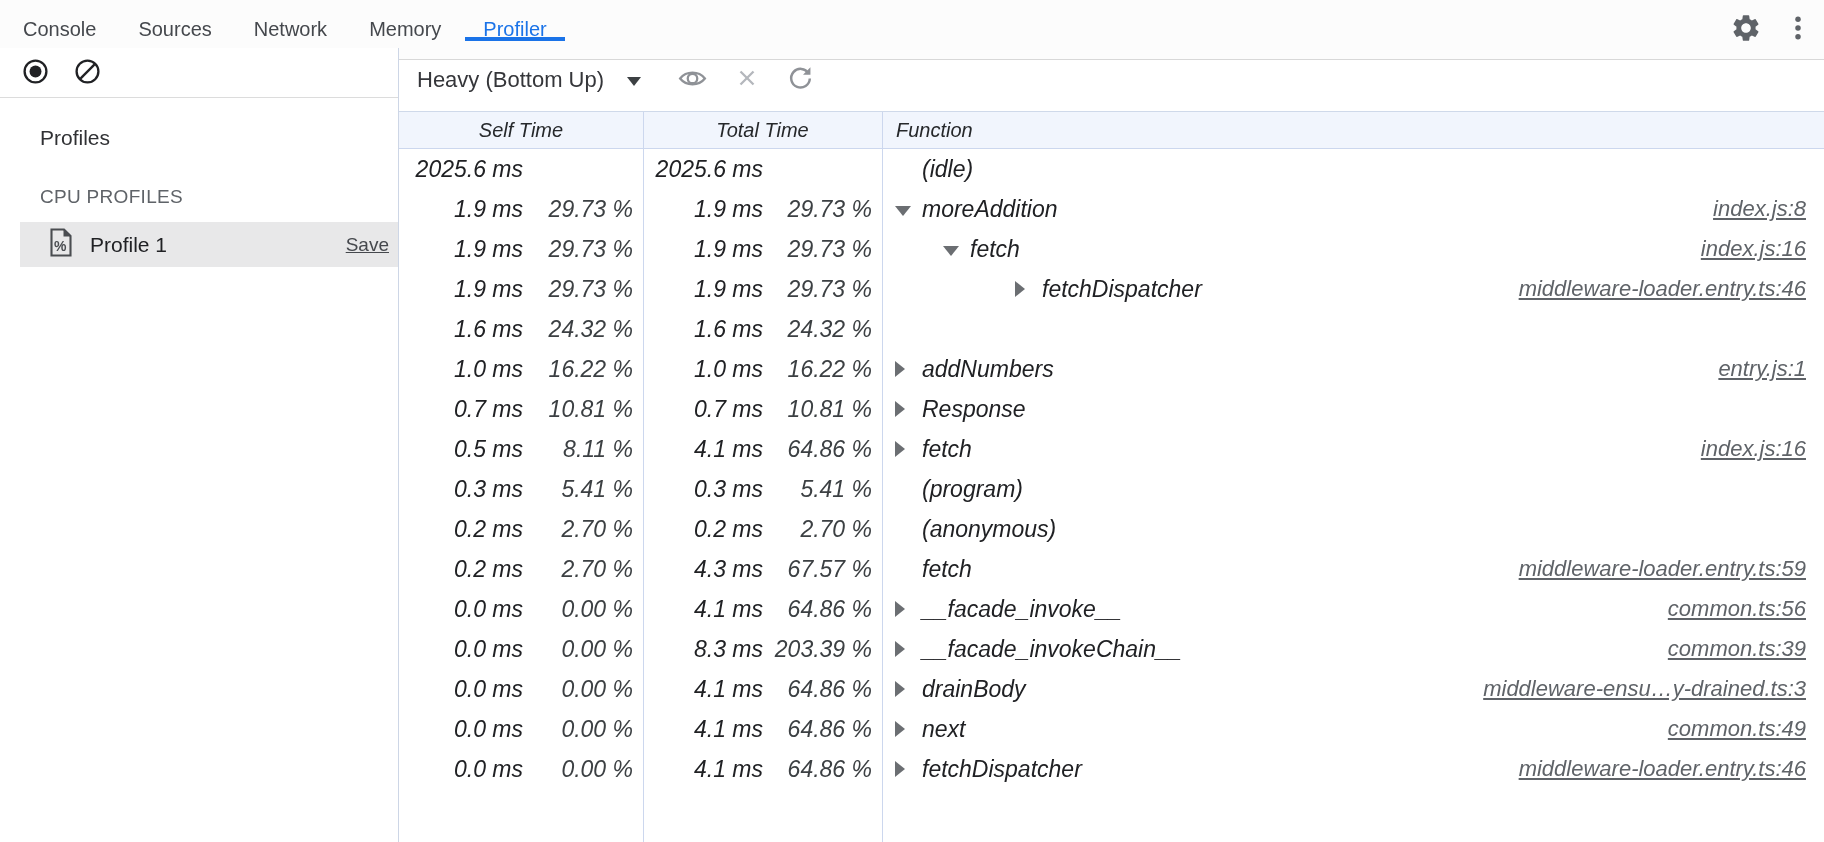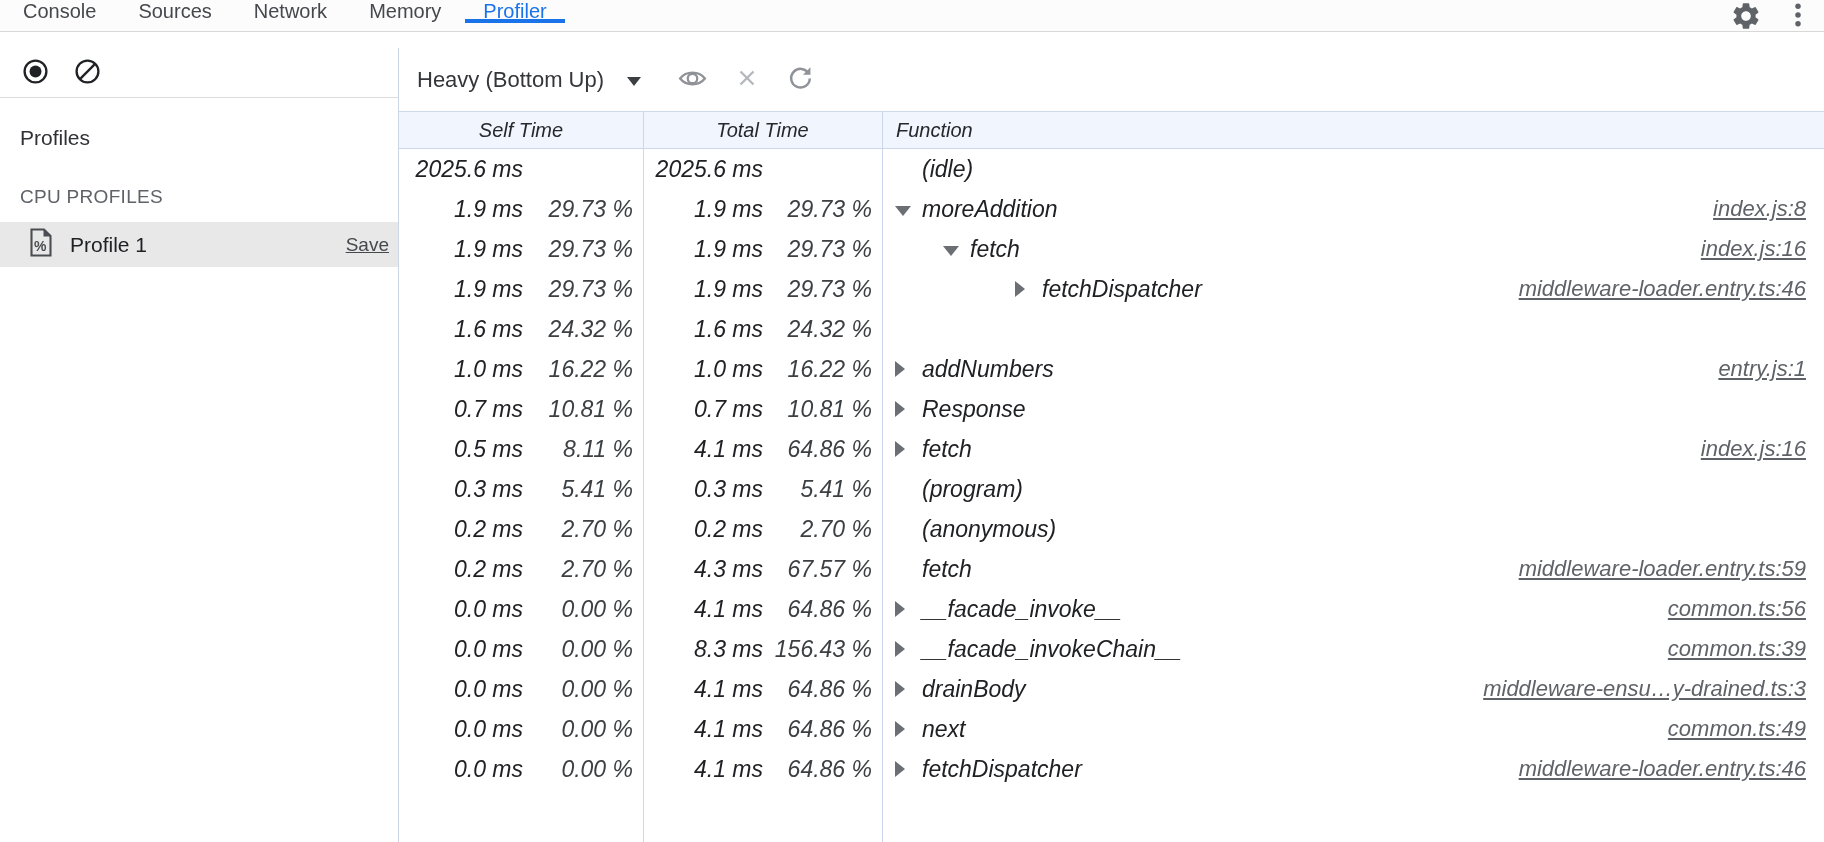--- a/index.html
+++ b/index.html
@@ -6,23 +6,23 @@
   html, body { width: 1824px; height: 842px; overflow: hidden; }
   body {
     font-family: "Liberation Sans", sans-serif;
     background: #ffffff;
     color: #202124;
     position: relative;
   }
 
   
   .tabbar {
-    height: 32px;
+    height: 60px;
     display: flex;
-    align-items: flex-start;
+    align-items: center;
     border-bottom: 1px solid #d8d8d8;
     background: #fcfcfc;
     padding-left: 2px;
   }
   .tab {
     display: flex;
     align-items: center;
     padding: 0 21px;
     font-size: 20px;
     color: #45484d;
@@ -64,21 +64,21 @@
     padding-left: 20px;
     gap: 22px;
   }
   .tool-btn {
     border: none; background: none; padding: 0;
     width: 30px; height: 30px;
     display: flex; align-items: center; justify-content: center;
     cursor: pointer;
   }
 
-  .sidebar { flex: 1; }
+  .sidebar { flex: 1; margin-left: 20px; }
   .sidebar-heading { font-size: 21px; color: #303134; margin: 28px 0 0 20px; }
   .sidebar-section  { font-size: 19px; color: #5f6368; margin: 36px 0 14px 20px; letter-spacing: .3px; }
   .profile-item {
     height: 45px;
     background: #e8e8e9;
     display: flex; align-items: center;
     padding: 0 9px 0 29px;
     cursor: pointer;
   }
   .profile-name { font-size: 21px; color: #202124; margin-left: 17px; flex: 1; }
@@ -464,21 +464,21 @@
       <a class="srclink">common.ts:56</a>
     </div>
   </div>
             <div class="row">
     <div class="cell-self">
       <span class="ms">0.0 ms</span>
       <span class="pct">0.00 %</span>
     </div>
     <div class="cell-total">
       <span class="ms">8.3 ms</span>
-      <span class="pct">156.43 %</span>
+      <span class="pct">203.39 %</span>
     </div>
     <div class="cell-fn">
       <span class="indent" style="width: 0px;"></span>
       <span class="arrow collapsed"></span>
       <span class="fname">__facade_invokeChain__</span>
       <a class="srclink">common.ts:39</a>
     </div>
   </div>
             <div class="row">
     <div class="cell-self">

